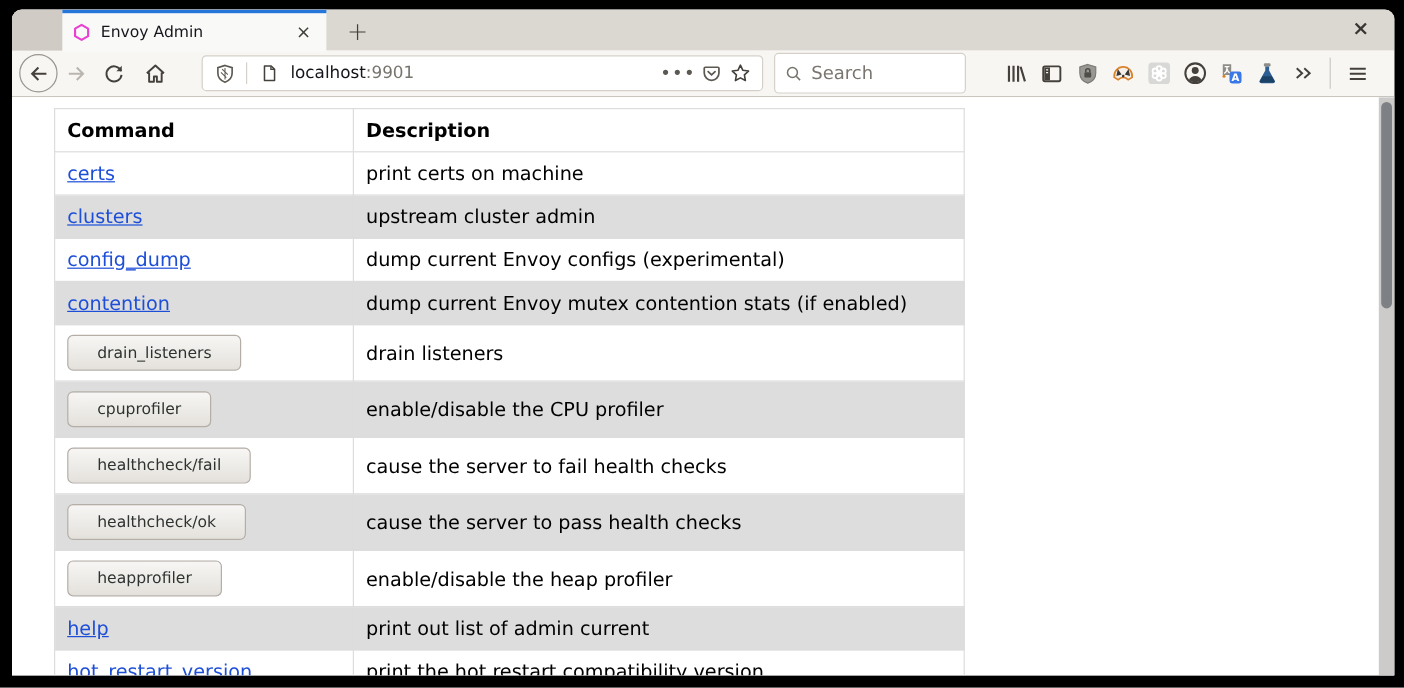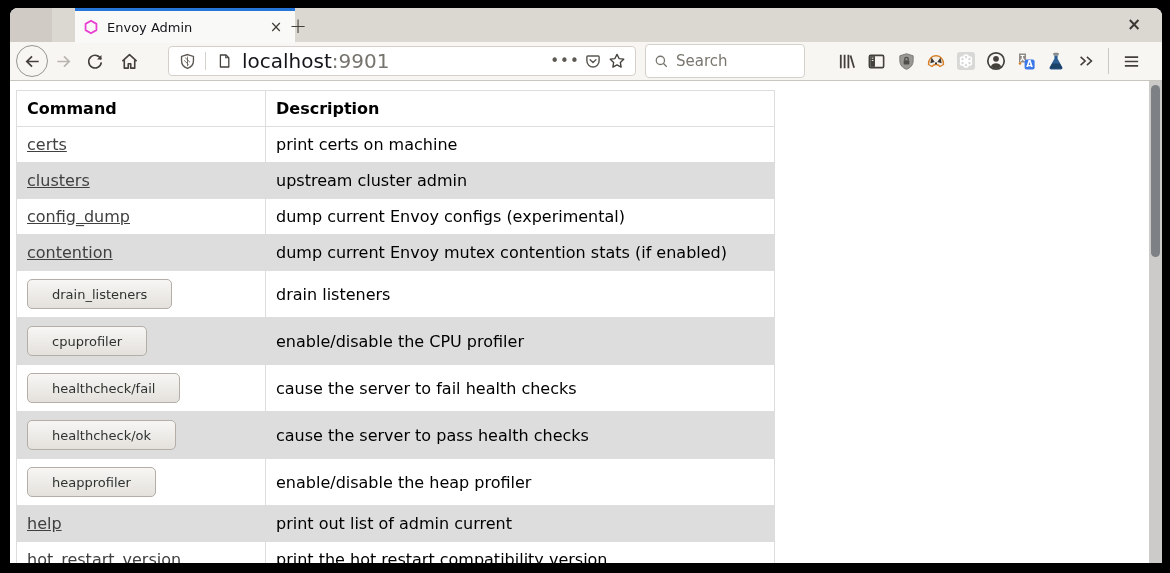--- a/index.html
+++ b/index.html
@@ -11,21 +11,21 @@
     position:absolute;left:10px;top:8px;width:1152px;height:555px;
     border-radius:8px 8px 0 0;overflow:hidden;background:#fff;
     display:flex;flex-direction:column;
   }
   
   .tabbar{height:34px;background:#dbd7d1;position:relative;flex:0 0 auto;}
   .tab-spacer{position:absolute;left:0;top:0;width:42px;height:34px;background:#d0ccc5;border-radius:8px 0 0 0;}
   .tab{
     position:absolute;left:42px;top:0;width:220px;height:34px;background:#f9f9f8;
     border-top:3px solid #2676d9;box-sizing:border-box;
-    display:flex;align-items:center;padding:16px 8px;margin-left:23px;
+    display:flex;align-items:center;padding:16px 8px;
   }
   .tab-title{flex:1;font-size:13px;color:#15141a;margin-left:8px;white-space:nowrap;overflow:hidden;}
   .tab-close,.newtab,.winclose{
     display:flex;align-items:center;justify-content:center;color:#44403a;cursor:default;
   }
   .tab-close{width:22px;height:22px;font-size:15px;}
   .newtab{position:absolute;left:272px;top:3px;width:32px;height:30px;font-size:21px;font-weight:300;}
   .winclose{position:absolute;right:14px;top:2px;width:28px;height:28px;font-size:17px;font-weight:bold;color:#3a3733;}
   
   .navbar{
@@ -33,41 +33,41 @@
     display:flex;align-items:center;padding:0 6px;box-sizing:content-box;
   }
   .nav-btn{width:26px;height:26px;display:flex;align-items:center;justify-content:center;color:#44413c;flex:0 0 auto;}
   .back-circle{width:30px;height:30px;border:1px solid #99958f;border-radius:50%;background:#f8f6f3;margin-right:2px;}
   .disabled{color:#b9b5af;}
   .urlbar{
     margin-left:26px;width:468px;height:30px;background:#fff;border:1px solid #d5d1ca;border-radius:4px;
     display:flex;align-items:center;padding:0 6px;box-sizing:border-box;flex:0 0 auto;
   }
   .url-sep{width:1px;height:18px;background:#d5d1ca;margin:0 6px;}
-  .url-text{font-size:20px;color:#15141a;margin-left:6px;flex:1;white-space:nowrap;}
+  .url-text{font-size:14px;color:#15141a;margin-left:6px;flex:1;white-space:nowrap;}
   .url-port{color:#77736d;}
   .url-action{width:24px;height:24px;display:flex;align-items:center;justify-content:center;color:#5c5852;flex:0 0 auto;}
   .dots{font-size:15px;letter-spacing:1px;color:#5c5852;padding:0 4px;}
   .searchbar{
     margin-left:9px;width:160px;height:30px;background:#fff;border:1px solid #d5d1ca;border-radius:4px;
     display:flex;align-items:center;padding:16px 8px;box-sizing:border-box;flex:0 0 auto;
   }
   .search-ph{font-size:15px;color:#7a766f;margin-left:7px;}
   .icon-cluster{display:flex;align-items:center;margin-left:26px;flex:0 0 auto;}
   .tool-btn{width:30px;height:28px;display:flex;align-items:center;justify-content:center;color:#44413c;flex:0 0 auto;}
   .vsep{width:1px;height:26px;background:#ccc8c2;margin:0 7px;}
   
-  .content{flex:1;background:#fff;position:relative;overflow:hidden;}
+  .content{flex:1;background:#fff;position:relative;overflow:hidden;padding-left:29px;}
   table.cmds{border-collapse:collapse;margin:9px 0 0 6px;width:759px;table-layout:fixed;}
   .cmds th,.cmds td{border:1px solid #ddd;padding:8px 10px;font-size:16px;text-align:left;vertical-align:middle;}
   .cmds th{font-weight:bold;color:#000;}
   .cmds col.c1{width:249px;}
   .cmds tbody tr:nth-child(even){background:#ddd;}
   .cmds td{color:#000;line-height:19px;}
-  a.cmd-link{color:#404040;text-decoration:underline;}
+  a.cmd-link{color:#1d4ed8;text-decoration:underline;}
   button.cmd-btn{
     height:30px;padding:0 24px;font-size:13px;color:#2e3330;
     font-family:"DejaVu Sans","Liberation Sans",sans-serif;
     background:linear-gradient(#f7f6f4,#e4e1dc);
     border:1px solid #b4aea7;border-radius:5px;
   }
   
   .scrollbar{position:absolute;right:0;top:0;bottom:0;width:13px;background:#cccbca;}
   .scroll-thumb{position:absolute;left:2px;top:4px;width:9px;height:172px;background:#7d8084;border-radius:5px;}
   svg{display:block;}

